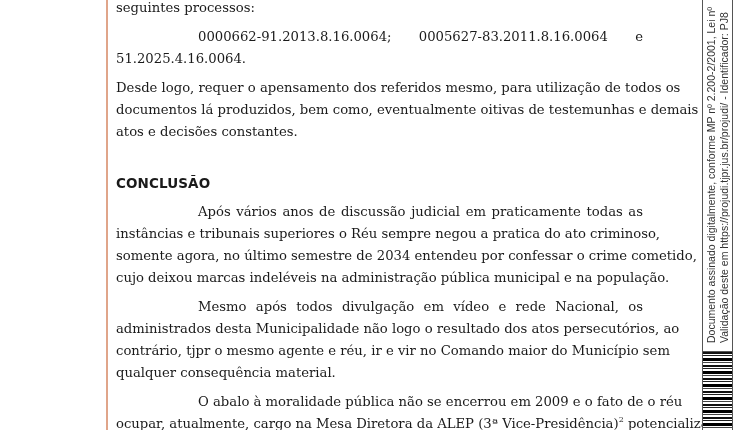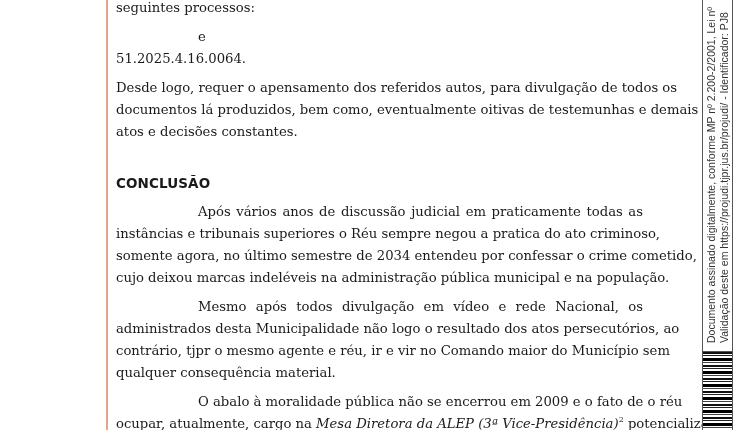--- a/index.html
+++ b/index.html
@@ -45,21 +45,21 @@
       padding-left: 82px;
       box-sizing: border-box;
     }
     .heading {
       font-family: "DejaVu Sans", "Liberation Sans", sans-serif;
       font-weight: bold;
       font-size: 13.5px;
       letter-spacing: 0.1px;
       text-align: right;
     }
-    .italic { font-style: italic; }
+    .italic { }
     sup { font-size: 8px; line-height: 0; vertical-align: 6px; }
 
     .procs {
       display: flex;
       justify-content: space-between;
       width: 527px;
       padding-left: 82px;
       box-sizing: border-box;
     }
 
@@ -119,25 +119,27 @@
   </style>
 </head>
 <body>
 
 <div class="margin-rule"></div>
 
 <div class="page">
   <div class="line" style="top:-3px">seguintes processos:</div>
 
   <div class="line procs" style="top:26px">
+    <span>0000662-91.2013.8.16.0064;</span>
+    <span>0005627-83.2011.8.16.0064</span>
     <span>e</span>
   </div>
   <div class="line" style="top:48px">51.2025.4.16.0064.</div>
 
-  <div class="line justify" style="top:77px">Desde logo, requer o apensamento dos referidos autos, para divulgação de todos os</div>
+  <div class="line justify" style="top:77px">Desde logo, requer o apensamento dos referidos mesmo, para utilização de todos os</div>
   <div class="line justify" style="top:99px">documentos lá produzidos, bem como, eventualmente oitivas de testemunhas e demais</div>
   <div class="line" style="top:121px">atos e decisões constantes.</div>
 
   <div class="line heading" style="top:172px">CONCLUSÃO</div>
 
   <div class="line justify indent" style="top:201px">Após vários anos de discussão judicial em praticamente todas as</div>
   <div class="line justify" style="top:223px">instâncias e tribunais superiores o Réu sempre negou a pratica do ato criminoso,</div>
   <div class="line justify" style="top:245px">somente agora, no último semestre de 2034 entendeu por confessar o crime cometido,</div>
   <div class="line" style="top:267px">cujo deixou marcas indeléveis na administração pública municipal e na população.</div>
 

